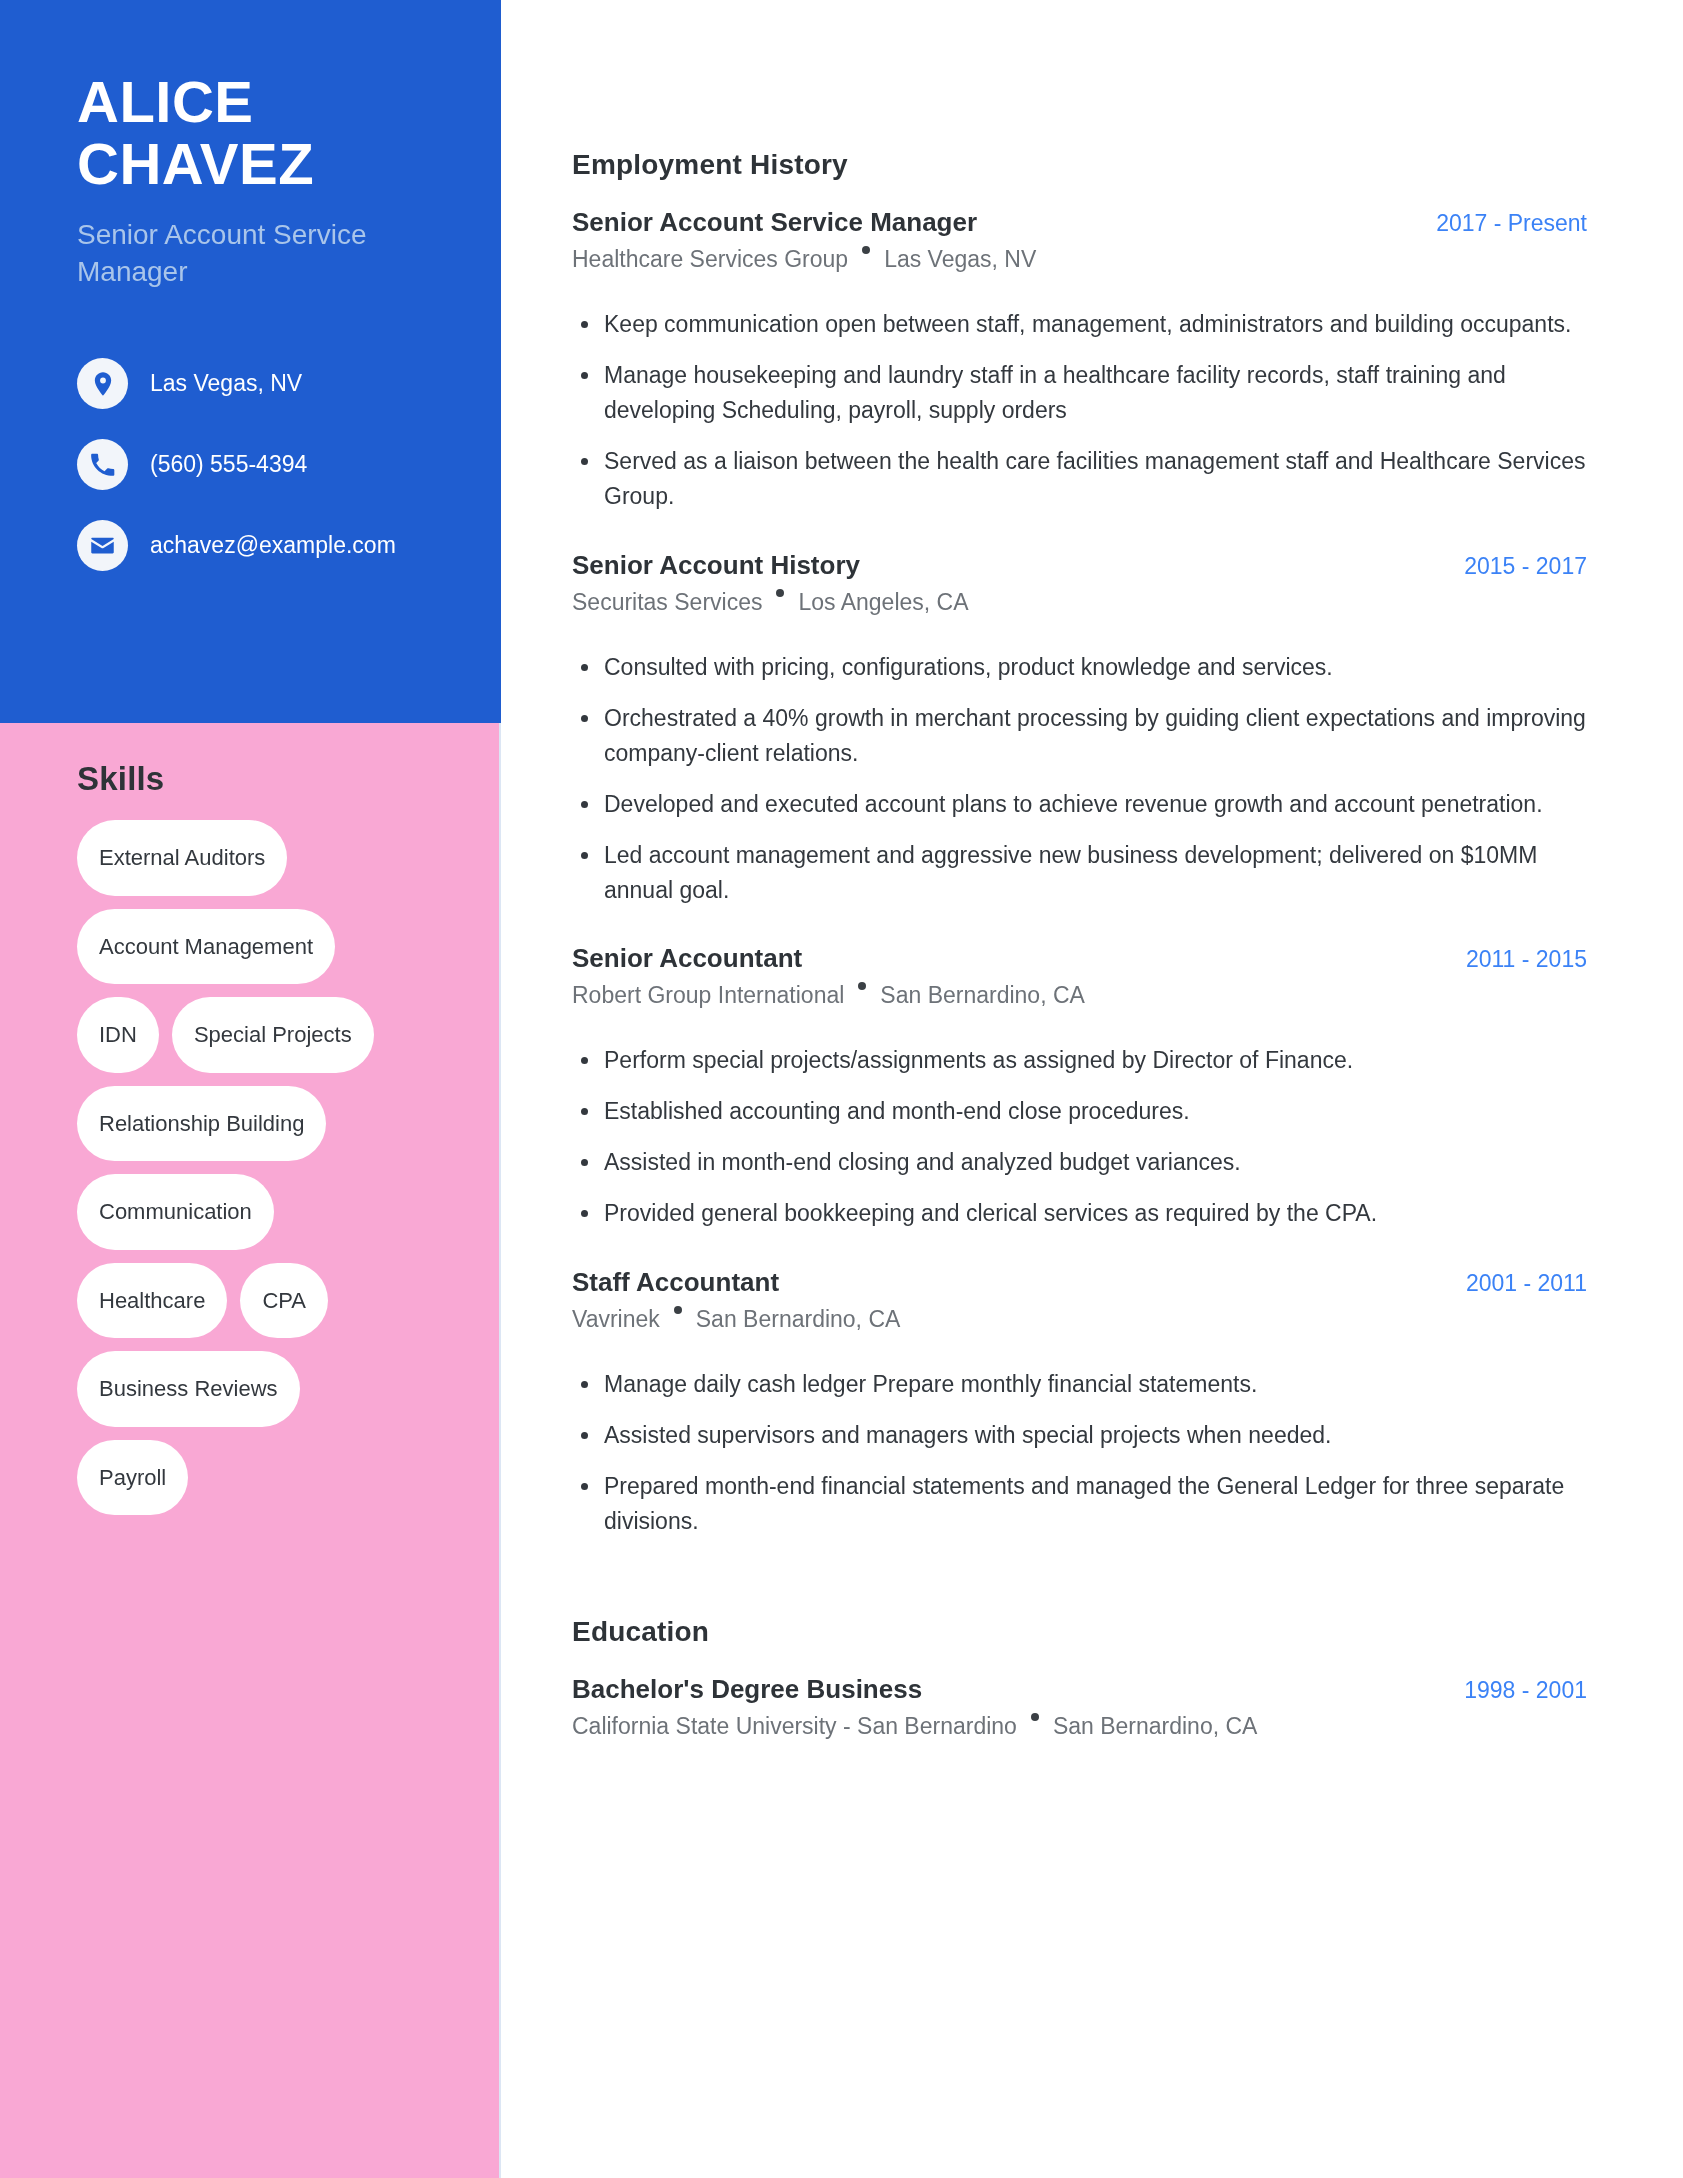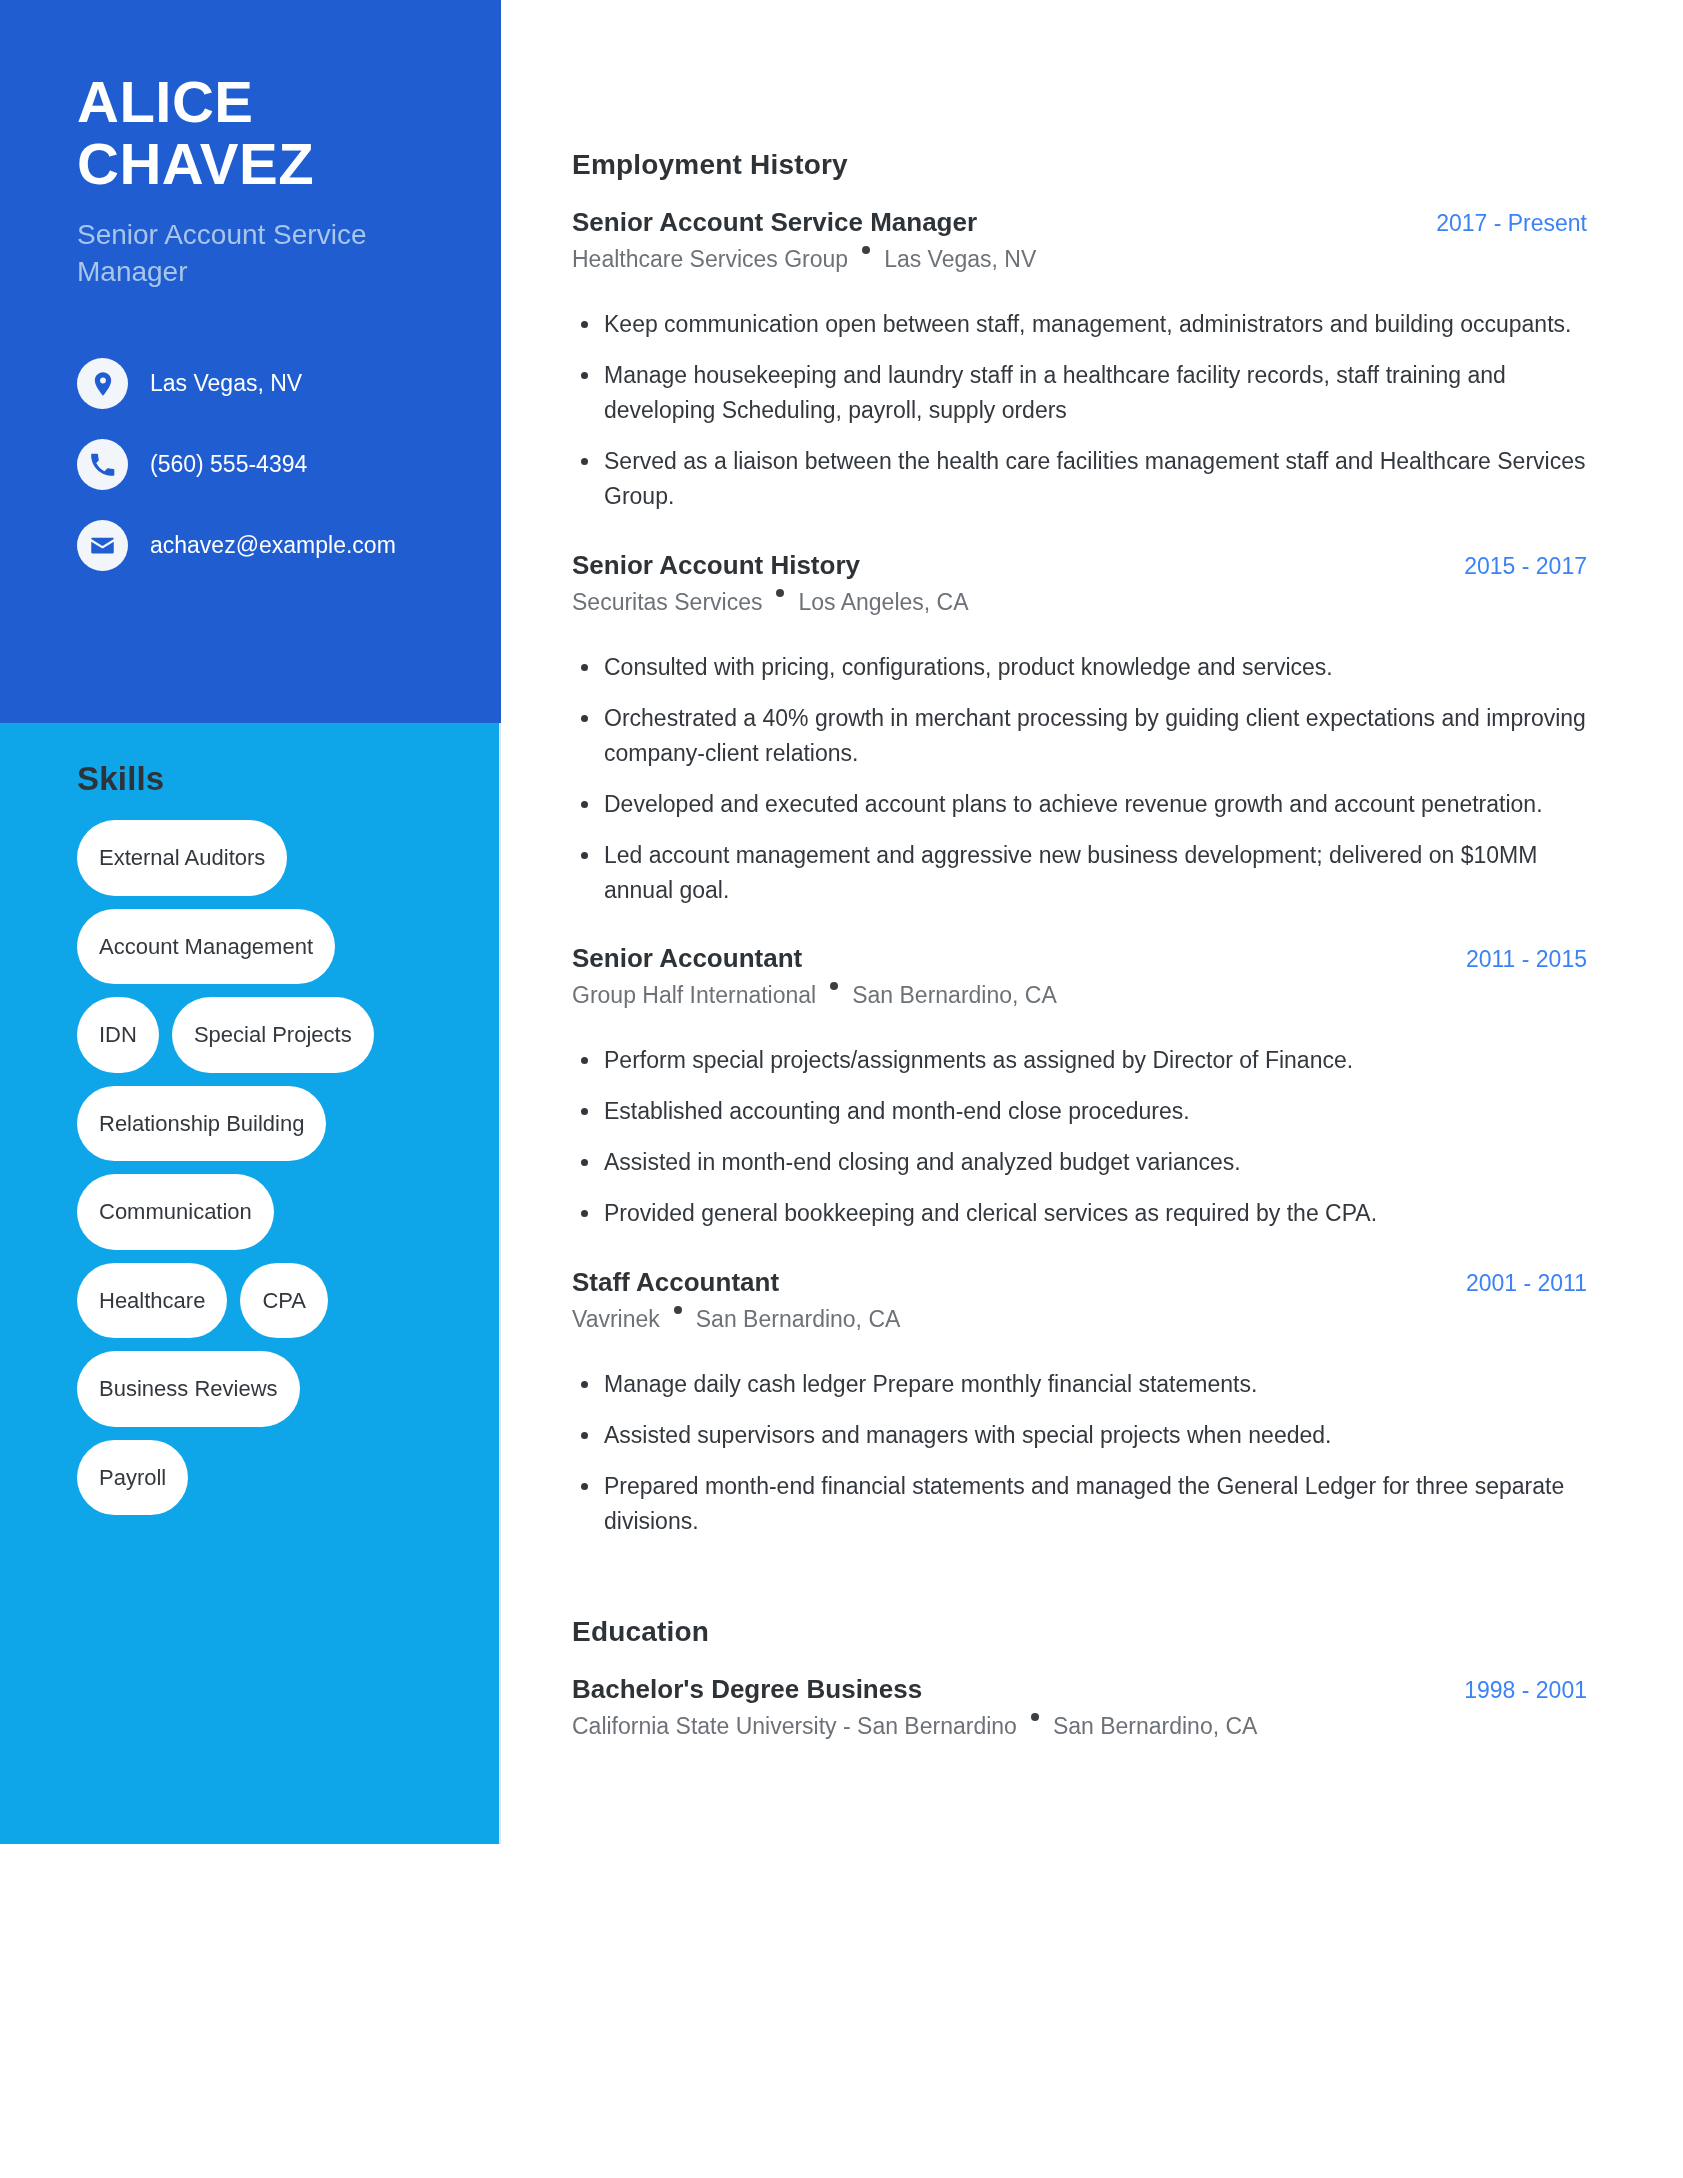--- a/index.html
+++ b/index.html
@@ -18,22 +18,22 @@
     background: #ffffff;
     overflow: hidden;
   }
 
   
   .sidebar {
     position: absolute;
     left: 0;
     top: 0;
     width: 501px;
-    height: 1844px;
-    background: #0ea5e9;
+    height: 2178px;
+    background: #f9a8d4;
     border-right: 2px solid #dce6f4;
   }
 
   .sidebar-header {
     position: absolute;
     left: 0;
     top: 0;
     width: 501px;
     height: 723px;
     background: #1f5dd0;
@@ -299,21 +299,21 @@
               <li>Led account management and aggressive new business development; delivered on $10MM annual goal.</li>
             </ul>
           </div>
           <div class="entry-gap"></div>
           <div class="entry">
             <div class="entry-head">
               <div class="entry-title">Senior Accountant</div>
               <div class="entry-dates">2011 - 2015</div>
             </div>
             <div class="entry-sub">
-              <span>Group Half International</span>
+              <span>Robert Group International</span>
               <span class="sep-dot"></span>
               <span>San Bernardino, CA</span>
             </div>
             <ul class="bullets">
               <li>Perform special projects/assignments as assigned by Director of Finance.</li>
               <li>Established accounting and month-end close procedures.</li>
               <li>Assisted in month-end closing and analyzed budget variances.</li>
               <li>Provided general bookkeeping and clerical services as required by the CPA.</li>
             </ul>
           </div>

